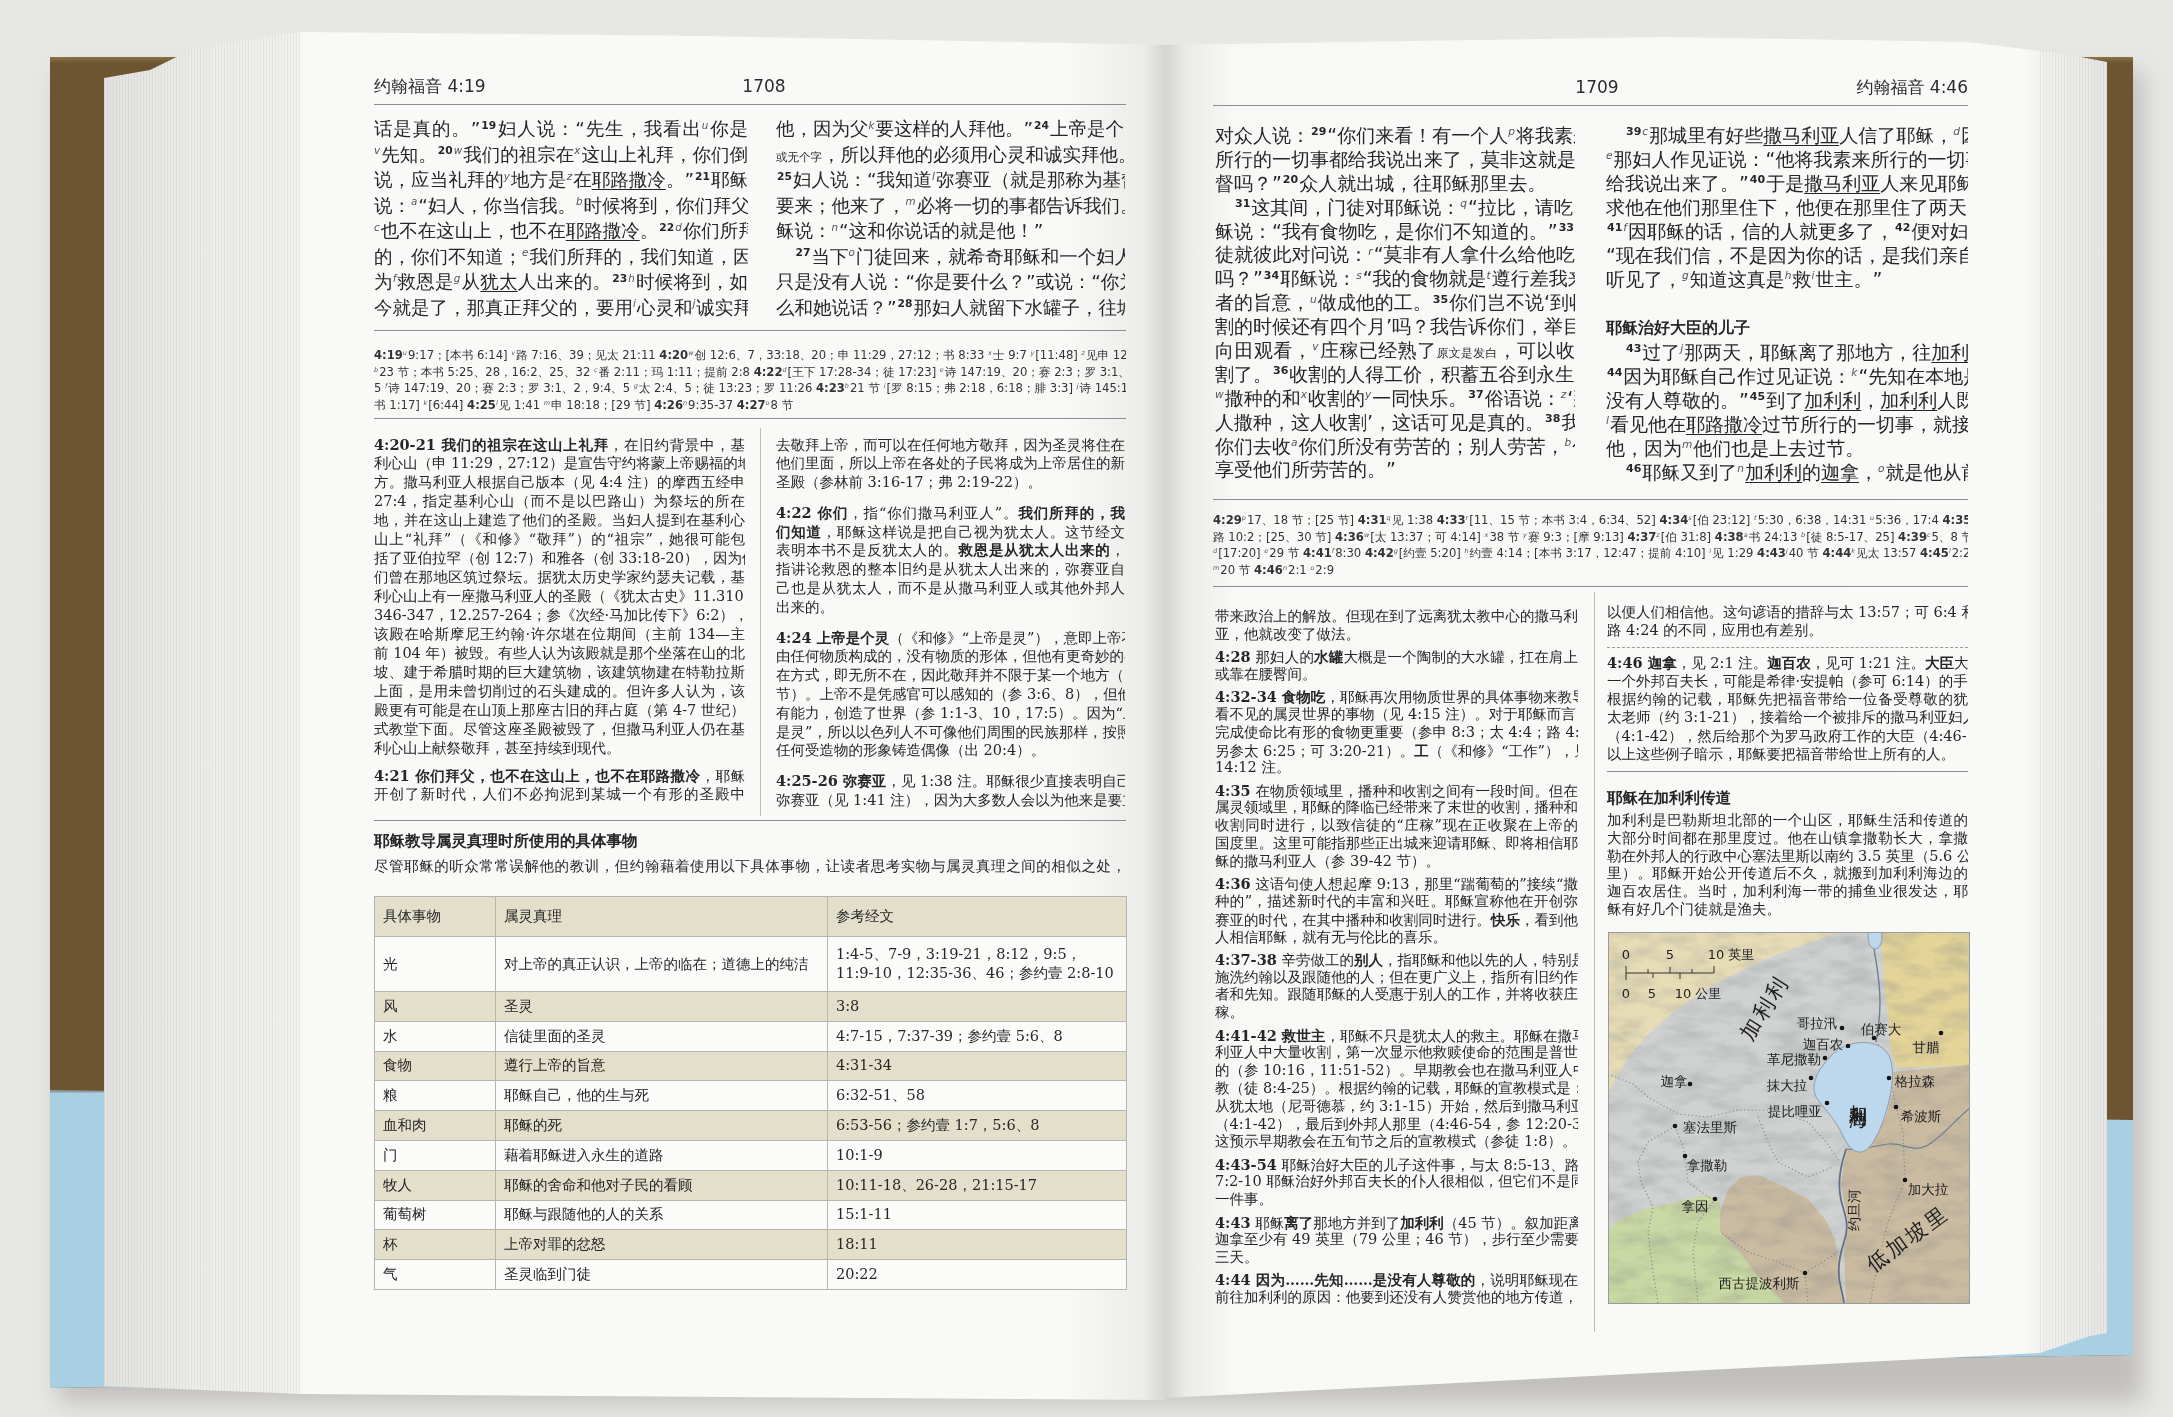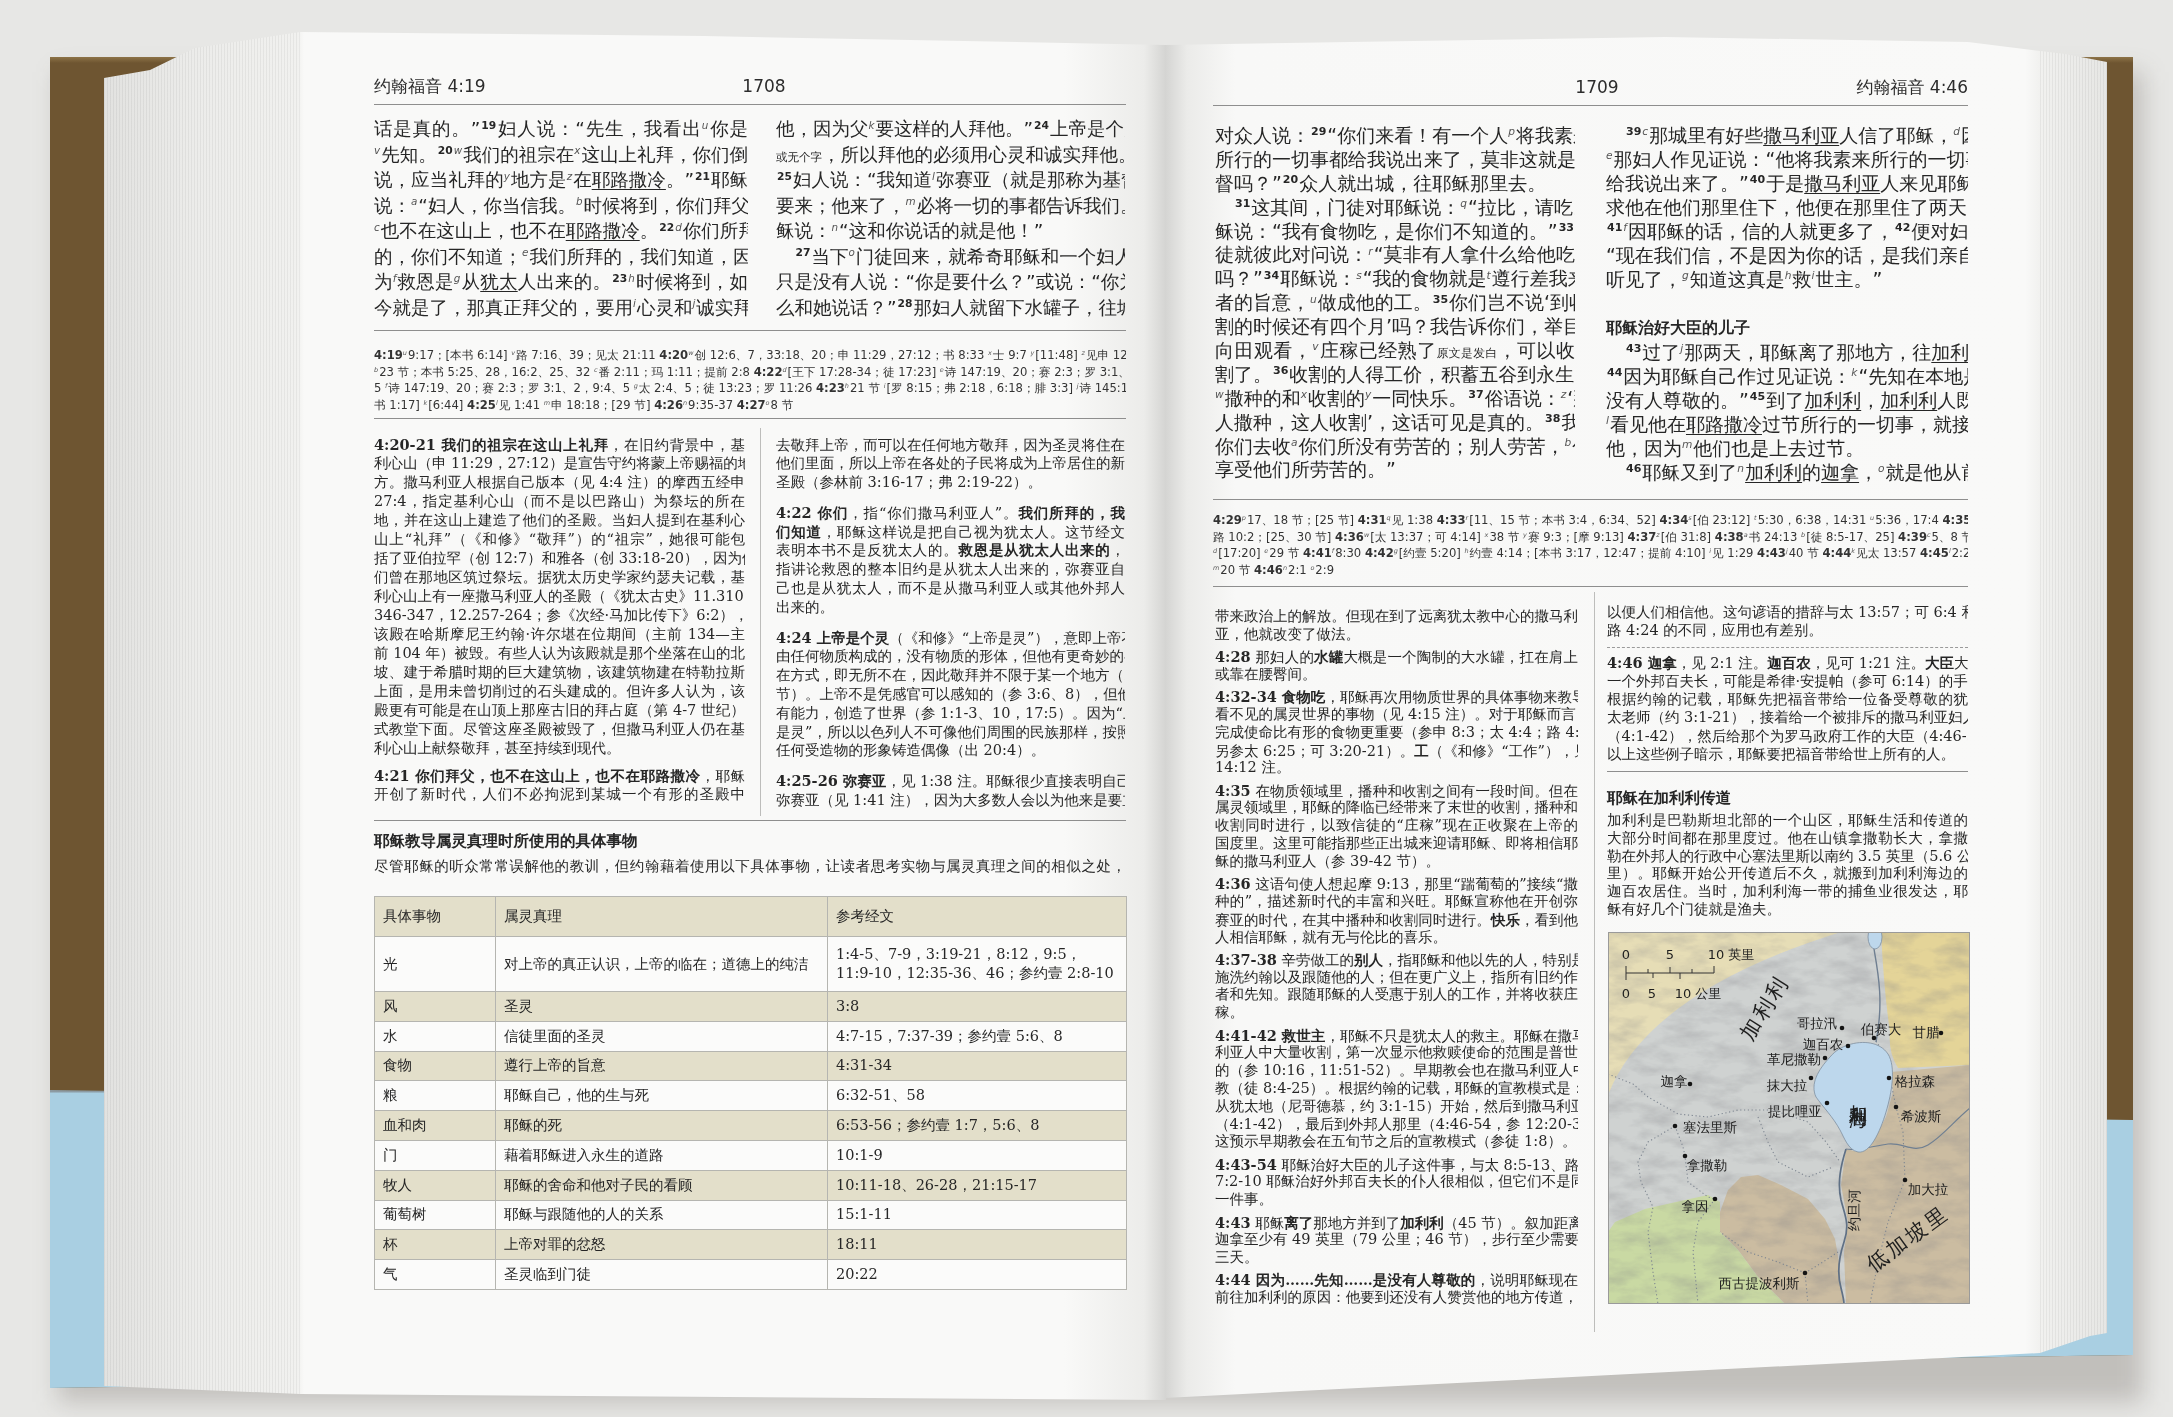--- a/index.html
+++ b/index.html
@@ -394,21 +394,21 @@
   <span class="ml sc" style="left:123px;top:22px">10 英里</span>
   <span class="ml sc" style="left:18px;top:61px">0</span>
   <span class="ml sc" style="left:44px;top:61px">5</span>
   <span class="ml sc" style="left:90px;top:61px">10 公里</span>
   <span class="ml big" style="left:157px;top:76px;transform:translate(-50%,-50%) rotate(-58deg)">加利利</span>
   <span class="ml vert" style="left:250px;top:162px">加利利海</span>
   <span class="ml" style="left:246px;top:278px;transform:translate(-50%,-50%) rotate(-90deg);font-size:14px">约旦河</span>
   <span class="ml big" style="left:300px;top:307px;transform:translate(-50%,-50%) rotate(-36deg)">低加坡里</span>
   <span class="ml" style="left:209px;top:92px">哥拉汛</span>
   <span class="ml" style="left:273px;top:98px">伯赛大</span>
-  <span class="ml" style="left:318px;top:101px">甘腊</span>
+  <span class="ml" style="left:318px;top:116px">甘腊</span>
   <span class="ml" style="left:215px;top:113px">迦百农</span>
   <span class="ml" style="left:186px;top:128px">革尼撒勒</span>
   <span class="ml" style="left:307px;top:150px">格拉森</span>
   <span class="ml" style="left:66px;top:150px">迦拿</span>
   <span class="ml" style="left:179px;top:154px">抹大拉</span>
   <span class="ml" style="left:187px;top:180px">提比哩亚</span>
   <span class="ml" style="left:313px;top:185px">希波斯</span>
   <span class="ml" style="left:102px;top:196px">塞法里斯</span>
   <span class="ml" style="left:99px;top:234px">拿撒勒</span>
   <span class="ml" style="left:87px;top:275px">拿因</span>

